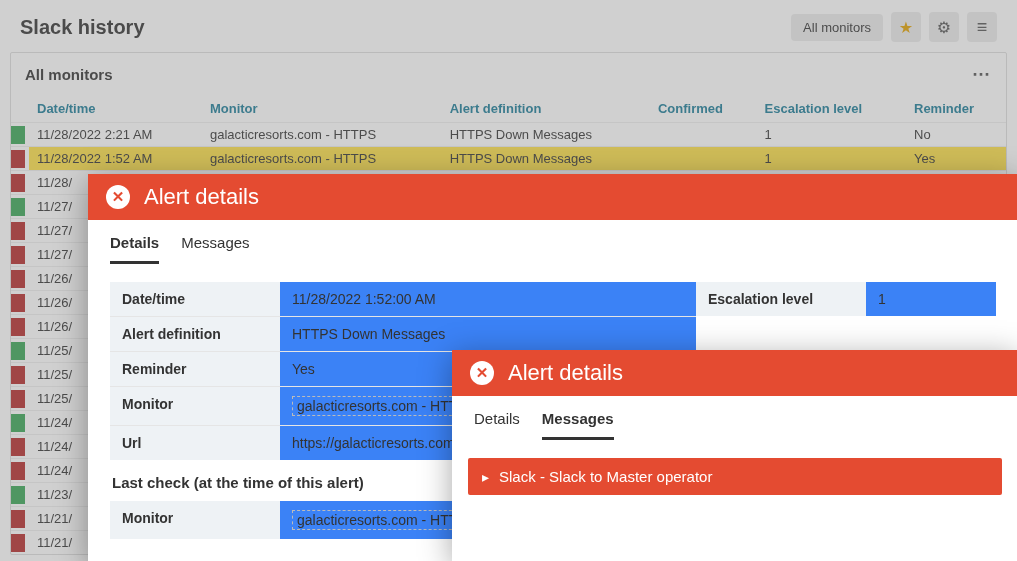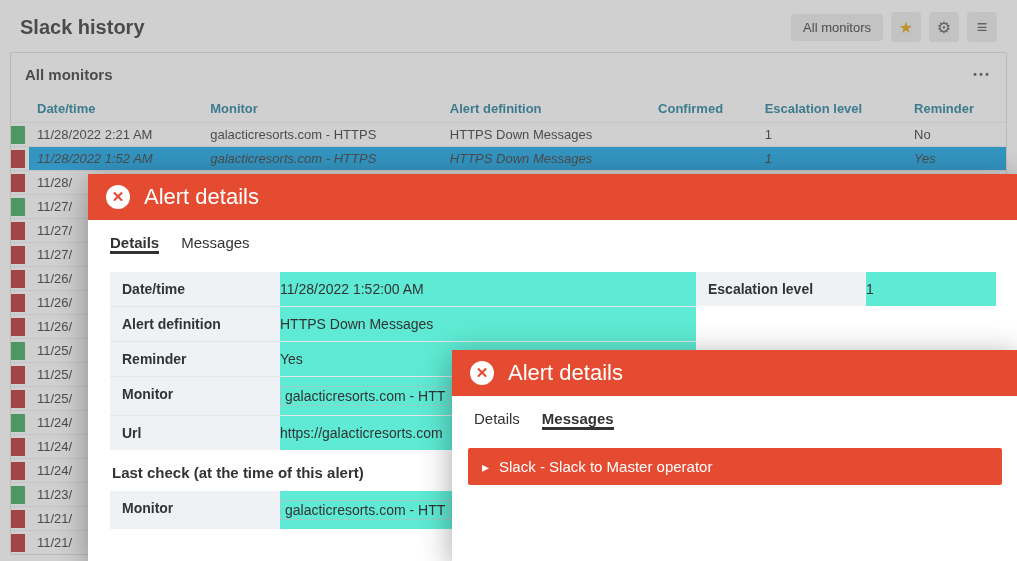--- a/index.html
+++ b/index.html
@@ -21,41 +21,41 @@
   .more-dots { cursor:pointer; color:#555; font-size:18px; letter-spacing:2px; }
   
   
   table.grid { width:100%; border-collapse:collapse; font-size:13px; }
   table.grid th { text-align:left; padding:6px 8px; color:#1c7d99; font-weight:600; background:#fff; }
   table.grid td { padding:4px 8px; border-top:1px solid #eee; }
   table.grid td.status { width:18px; padding:0; }
   .st { width:14px; height:18px; }
   .green { background:#3aa757; }
   .red   { background:#b52b2b; }
-  tr.hover td:not(.status){ background:#0ea5e9;font-style:italic; }
+  tr.hover td:not(.status){ background:#fde047; }
 
   
   .dim { position:absolute; inset:0; background:rgba(120,120,120,0.35); }
 
   
   .modal { position:absolute; background:#fff; box-shadow:0 6px 30px rgba(0,0,0,0.35); }
   .modal-header { background:#e44b31; color:#fff; display:flex; align-items:center; gap:14px; padding:10px 18px; font-size:22px; font-weight:400; }
   .close-circ { width:24px; height:24px; border-radius:50%; background:#fff; color:#e44b31; display:flex; align-items:center; justify-content:center; font-weight:700; font-size:15px; cursor:pointer; }
   .tabs { display:flex; gap:22px; padding:14px 22px 0 22px; font-size:15px; }
-  .tab { padding-bottom:0; cursor:pointer; color:#333; }
+  .tab { padding-bottom:10px; cursor:pointer; color:#333; }
   .tab.active { font-weight:700; border-bottom:3px solid #333; }
 
   
   .details-body { padding: 18px 22px 8px 22px; }
   .kv { display:flex; }
   .kv-col { flex:1; }
   .kv-row { display:flex; border-top:1px solid #e5e5e5; font-size:14px; }
   .kv-row:first-child { border-top:none; }
   .kv-label { width:170px; background:#eef2f5; padding:9px 12px; font-weight:600; }
-  .kv-val   { flex:1; padding:9px 0; background:#5eead4; }
+  .kv-val   { flex:1; padding:9px 12px; background:#3b82f6; }
   .kv-val-box { display:inline-block; border:1px dashed #bbb; padding:1px 4px; }
   .section-sub { font-weight:700; font-size:15px; padding: 14px 2px 10px 2px; }
 
   
   .msg-row { margin: 18px 16px; background:#e44b31; color:#fff; padding:10px 14px; font-size:15px; border-radius:2px; cursor:pointer; display:flex; align-items:center; gap:10px;}
   .msg-row::before { content:"▸"; font-size:14px; }
 </style>
 </head>
 <body>
 

